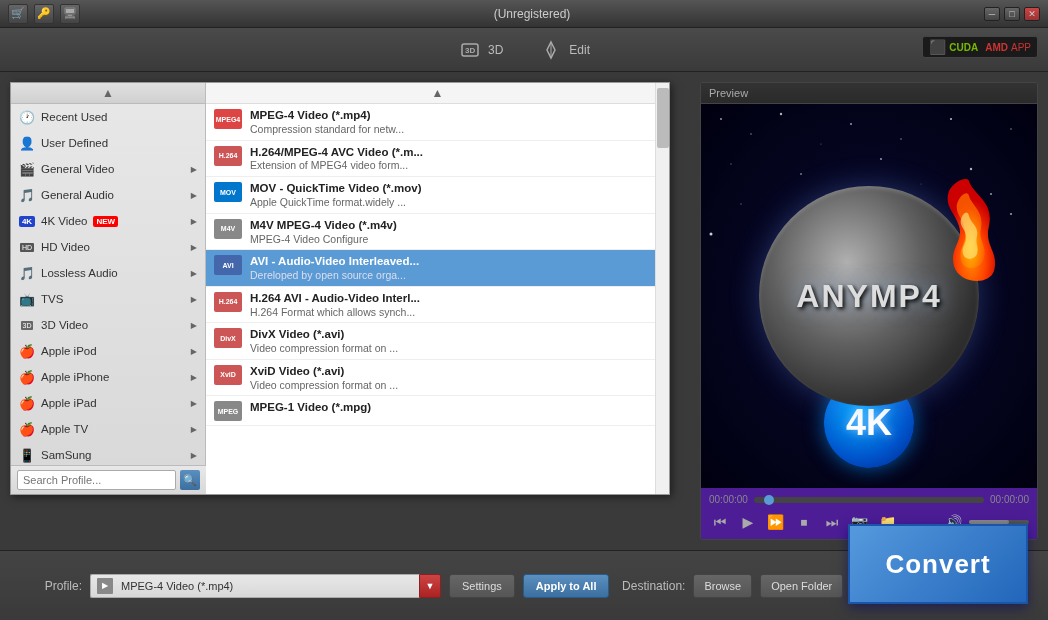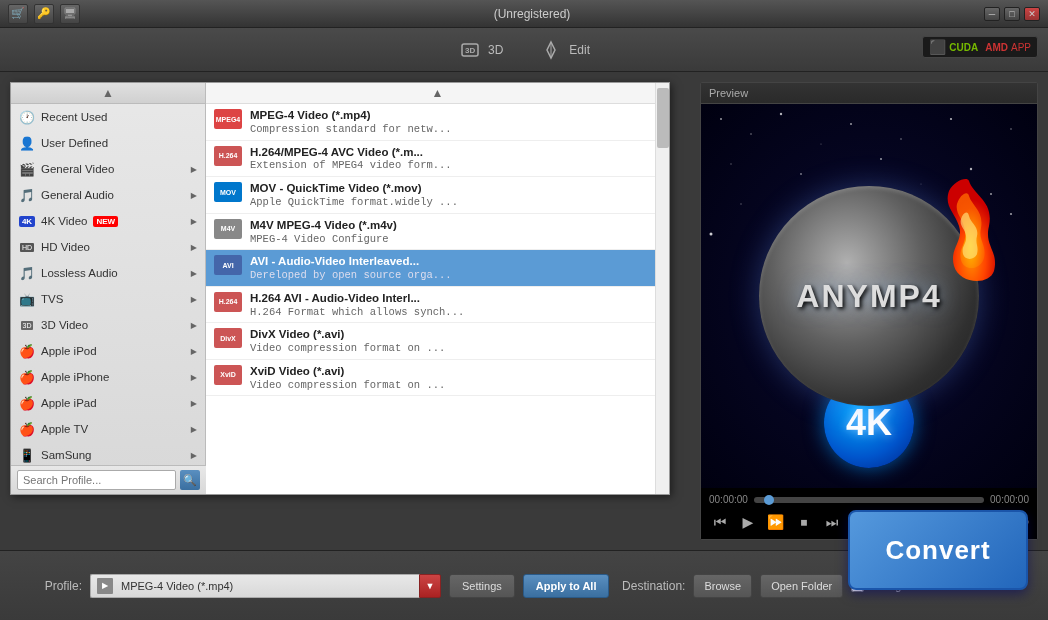--- a/index.html
+++ b/index.html
@@ -255,21 +255,20 @@
       font-size: 11.5px;
       font-weight: bold;
       color: #222;
       line-height: 1.3;
     }
     .format-item.selected .format-name { color: white; }
     .format-desc {
       font-size: 10.5px;
       color: #666;
       line-height: 1.2;
-      font-family: Liberation Mono, monospace;
     }
     .format-text { display: flex; flex-direction: column; }
 
     
     #format-scrollbar {
       position: absolute;
       right: 0;
       top: 0;
       bottom: 0;
       width: 14px;
@@ -341,21 +340,21 @@
     #preview-screen {
       flex: 1;
       background: #0a0a15;
       position: relative;
       overflow: hidden;
       display: flex;
       align-items: center;
       justify-content: center;
     }
     #preview-controls {
-      background: #000000;
+      background: #4c1d95;
       padding: 6px 8px;
     }
     #progress-bar-row {
       display: flex;
       align-items: center;
       gap: 6px;
       margin-bottom: 6px;
     }
     #time-start { font-size: 10px; color: #888; }
     #time-end { font-size: 10px; color: #888; }
@@ -500,26 +499,26 @@
     #merge-check {
       display: flex;
       align-items: center;
       gap: 12px;
       color: #bbb;
       font-size: 11px;
     }
     #convert-btn {
       position: absolute;
       right: 20px;
-      bottom: 30px;
+      bottom: 16px;
       width: 180px;
       height: 80px;
       background: linear-gradient(135deg, #5599dd, #2266bb);
       border: 2px solid #1a55aa;
-      border-radius: 8px;
+      border-radius: 0;
       color: white;
       font-size: 26px;
       font-weight: bold;
       cursor: pointer;
       box-shadow: 0 4px 12px rgba(0,0,100,0.5);
       display: flex;
       align-items: center;
       justify-content: center;
       letter-spacing: 1px;
     }
@@ -855,20 +854,27 @@
     <div class="format-text">
       <span class="format-name">DivX Video (*.avi)</span>
       <span class="format-desc">Video compression format on ...</span>
     </div>
   </div>
             <div class="format-item">
     <div class="format-icon xvid">XviD</div>
     <div class="format-text">
       <span class="format-name">XviD Video (*.avi)</span>
       <span class="format-desc">Video compression format on ...</span>
+    </div>
+  </div>
+            <div class="format-item">
+    <div class="format-icon mpeg1">MPEG</div>
+    <div class="format-text">
+      <span class="format-name">MPEG-1 Video (*.mpg)</span>
+
     </div>
   </div>
           </div>
         <div id="format-scrollbar">
           <div class="scroll-thumb"></div>
         </div>
       </div>
     </div>
 
   </div>

